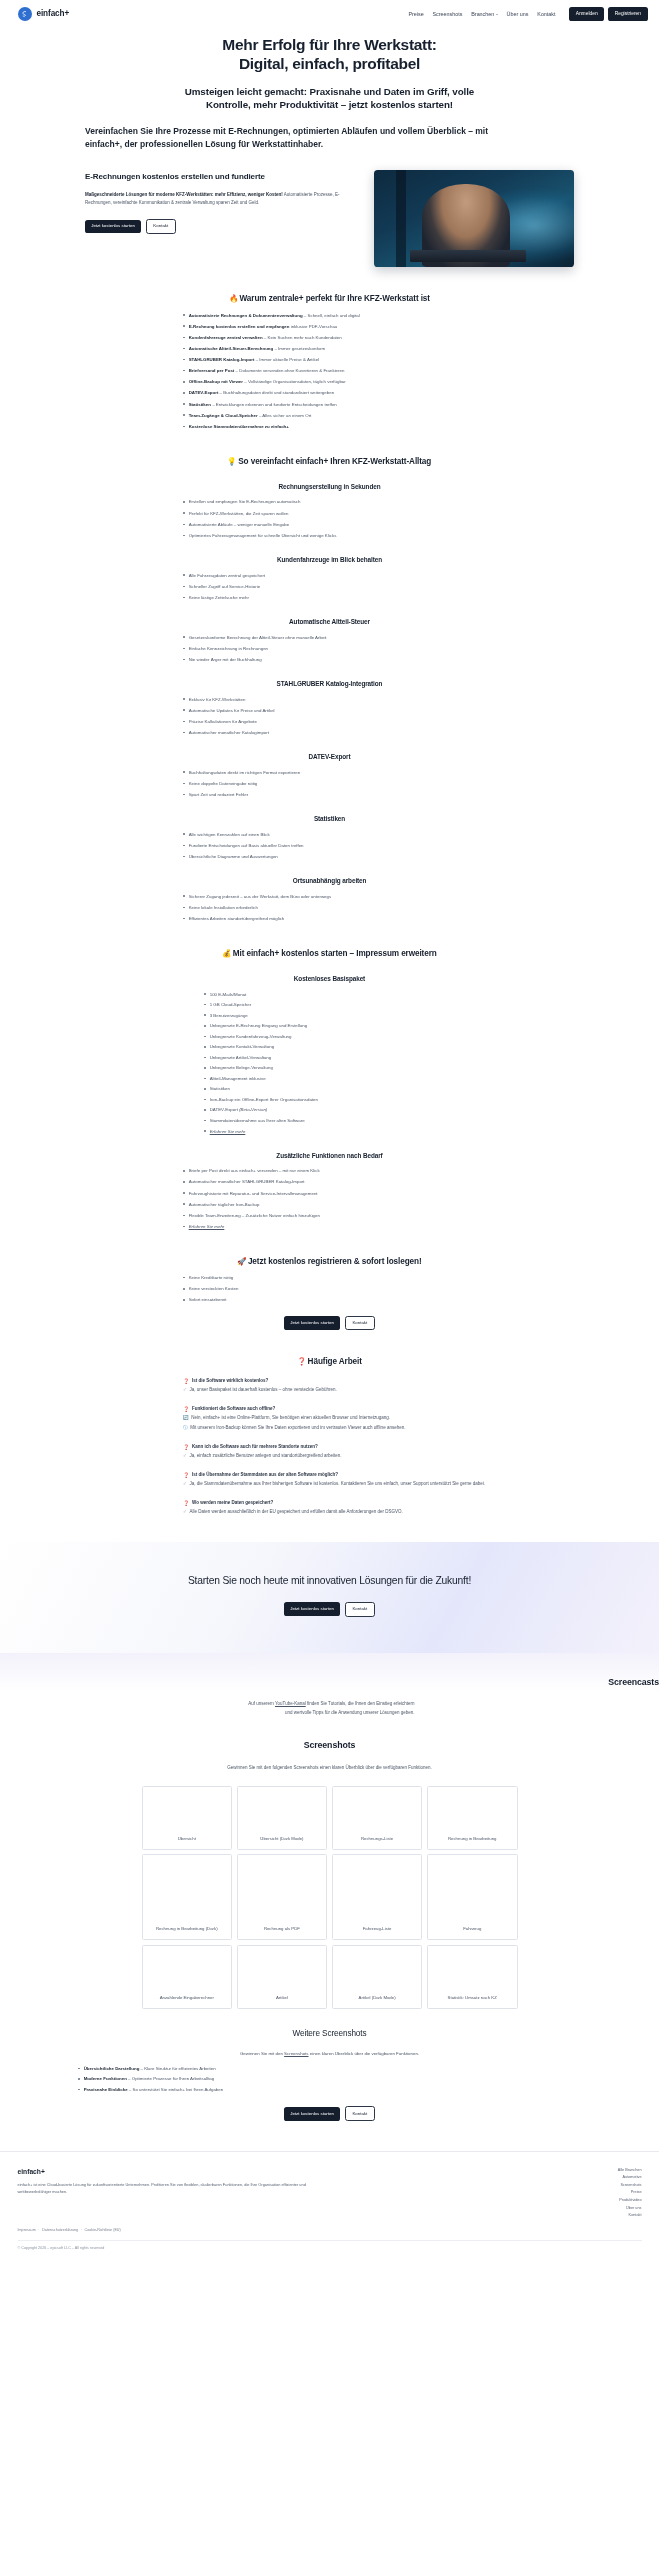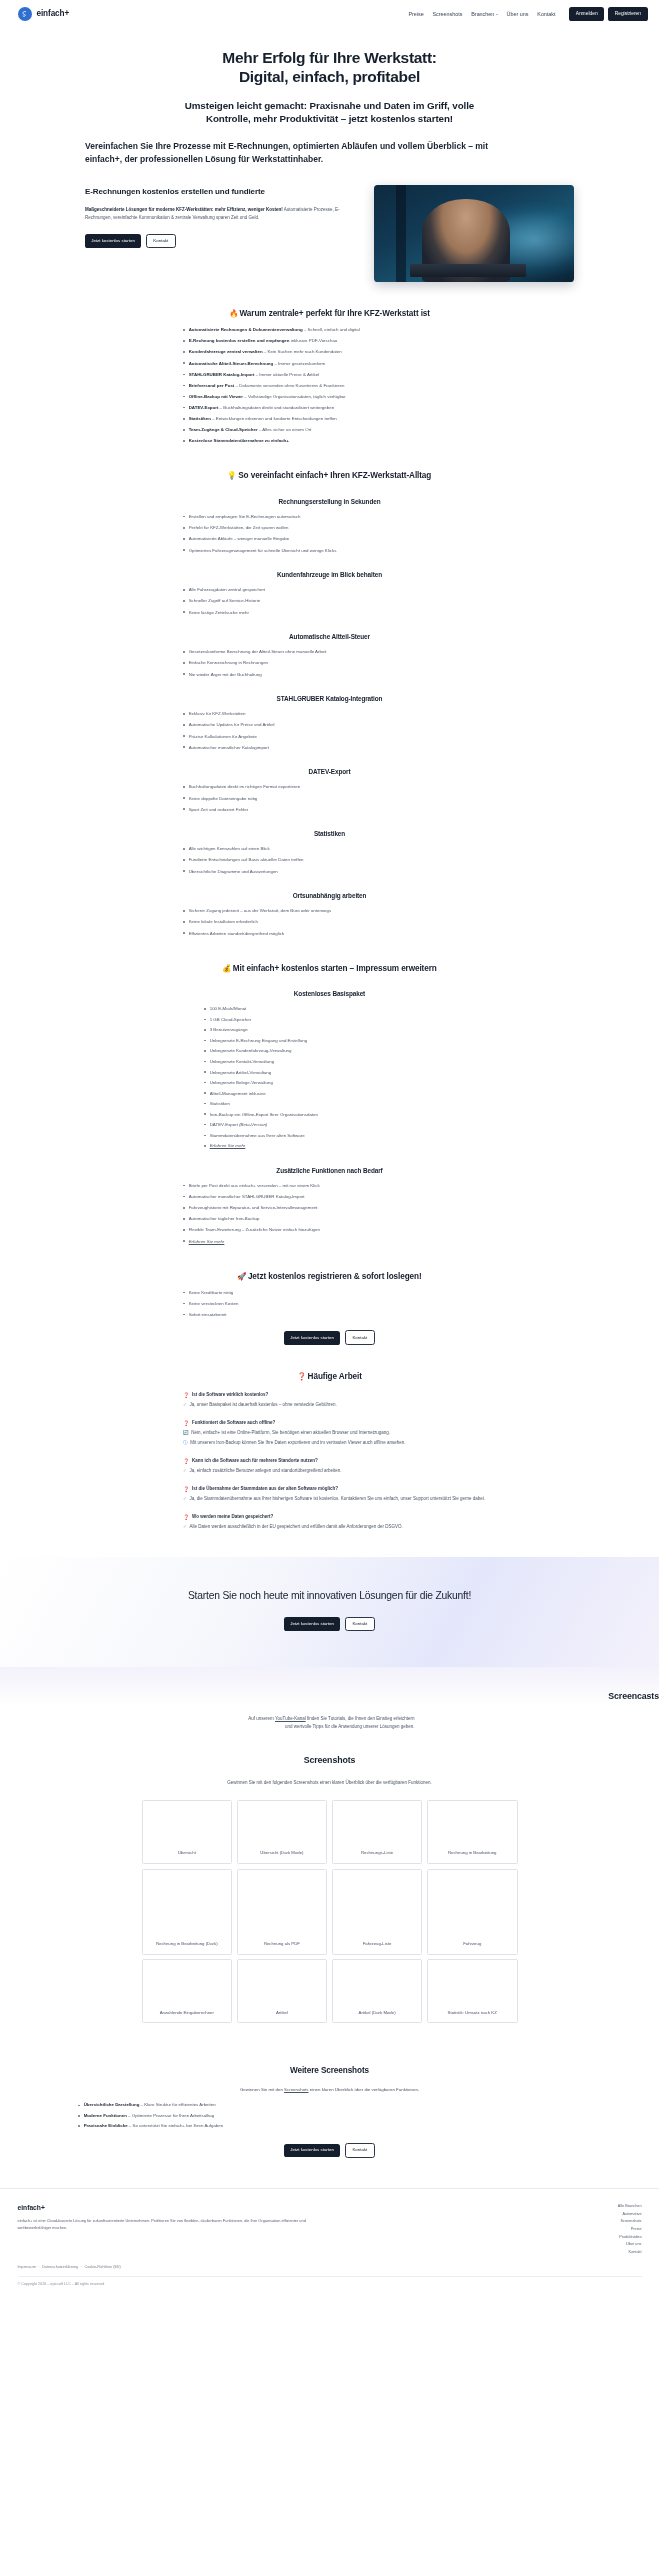--- a/index.html
+++ b/index.html
@@ -47,21 +47,21 @@
   .btn-dark {
     background: #151e2d; color: #ffffff; font-size: 4.9px;
     padding: 4.6px 6.7px; border-radius: 2.6px; border: none; text-decoration: none;
     white-space: nowrap; line-height: 1; display: inline-flex; align-items: center;
   }
 
   
   .hero { padding: 7.2px 0 0; text-align: center; }
   .hero h1 {
     font-size: 15.5px; font-weight: 700; line-height: 1.23; letter-spacing: -0.3px;
-    color: #17202e; max-width: 392px; margin: 13px auto;
+    color: #17202e; max-width: 392px; margin: 0 auto;
   }
   .hero h2 {
     margin: 11.3px auto 0; max-width: 309px;
     font-size: 9.8px; font-weight: 700; line-height: 1.34; letter-spacing: -0.1px;
     color: #17202e;
   }
 
   
   .intro {
     max-width: 526px; margin: 14px auto 0; padding: 0 18.5px;
@@ -200,21 +200,21 @@
     min-height: 64px; display: flex; align-items: flex-end; justify-content: center;
     padding: 5.2px 4.1px 6.2px; text-align: center;
   }
   .shot-card.tall { min-height: 86px; }
   .shot-card span {
     font-size: 4.3px; color: #4c5566; line-height: 1.55;
   }
 
   
   .more { text-align: center; padding: 20.6px 0 0; }
-  .more h2 { font-size: 8.2px; font-weight: 700; color: #17202e; letter-spacing: -0.1px; margin-top: 22px; }
+  .more h2 { font-size: 8.2px; font-weight: 400; color: #17202e; letter-spacing: -0.1px; }
   .more .lead {
     margin: 11.3px auto 0; max-width: 216px; font-size: 4.4px; line-height: 1.8; color: #4c5566;
   }
   .more .lead a { color: #4c5566; text-decoration: underline; }
   ul.more-list {
     list-style: none; margin: 8.2px 0 0; padding: 0 0 0 78px; text-align: left;
   }
   ul.more-list li {
     position: relative; font-size: 4.4px; line-height: 1.45; color: #4c5566;
     padding-left: 5.7px; margin-bottom: 4.1px;

